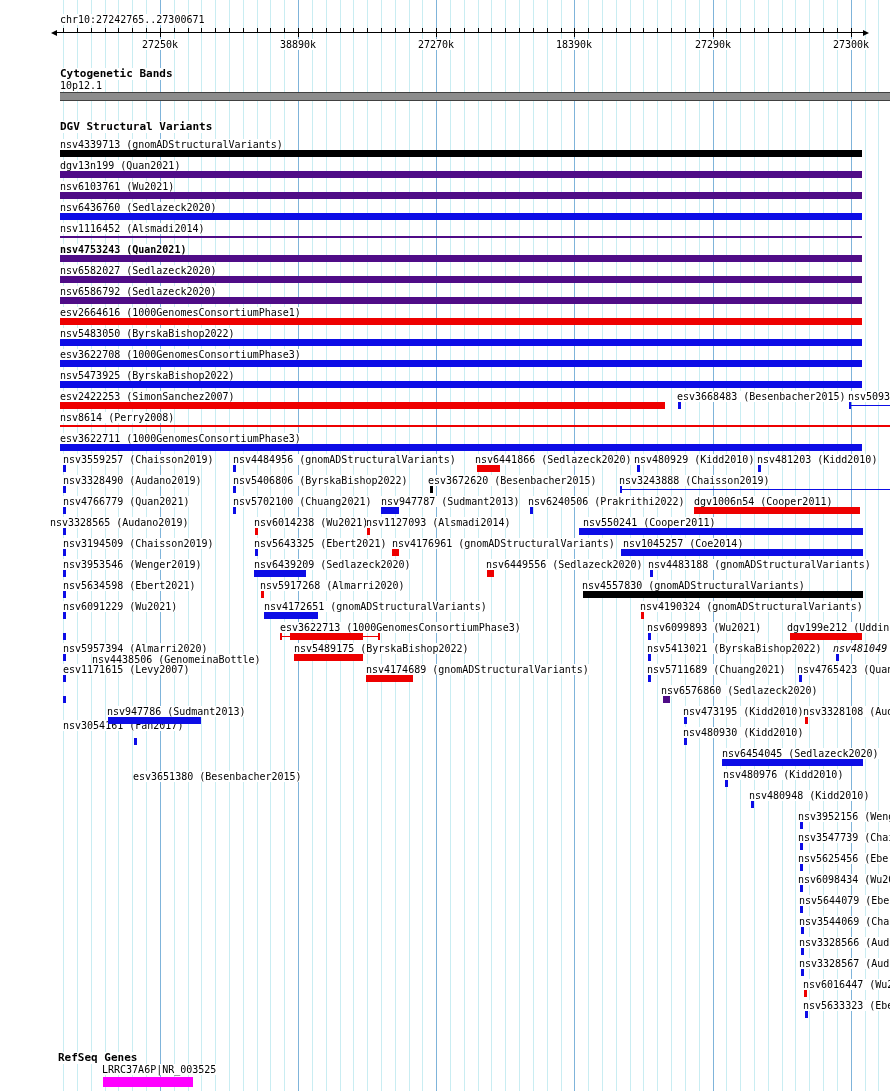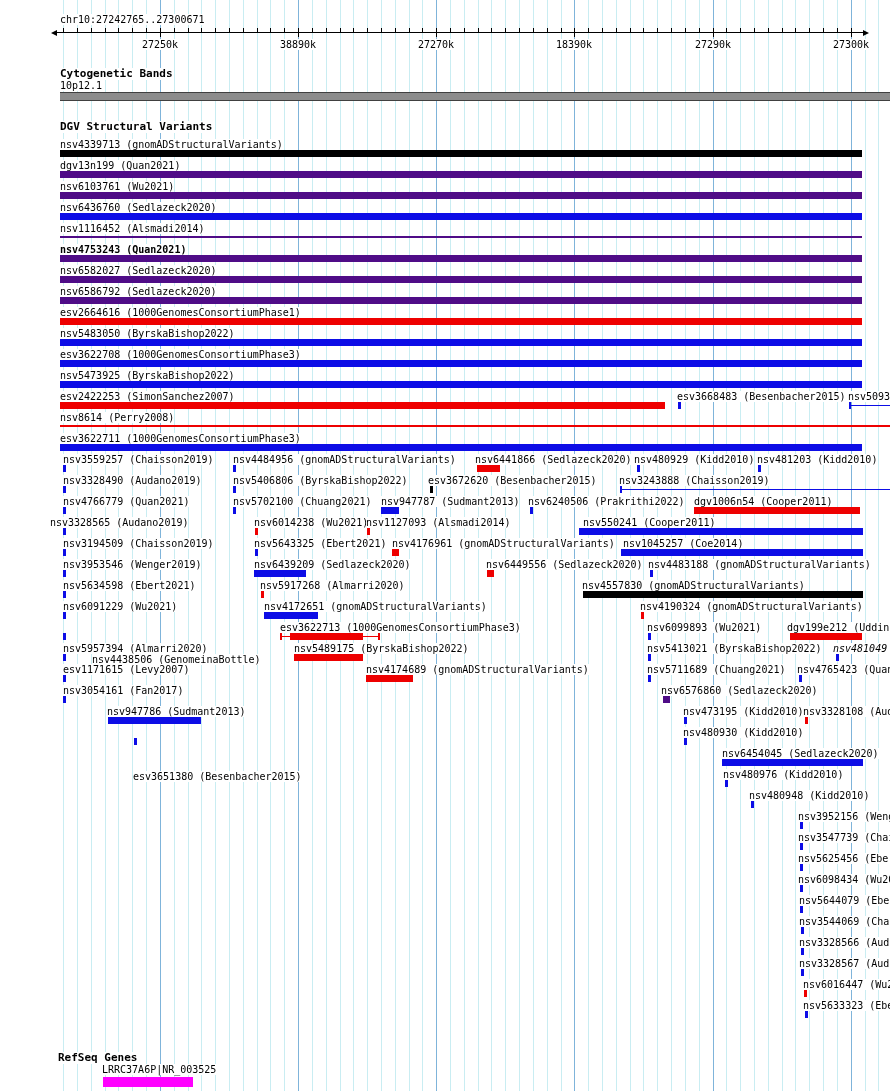--- a/index.html
+++ b/index.html
@@ -287,21 +287,21 @@
       <span class="lbl" style="left: 833px; top: 643px; font-style: italic;">nsv481049</span>
       <div style="position: absolute; left: 836px; background: rgb(13, 13, 230); top: 654px; width: 3px; height: 7px;"></div>
       <span class="lbl" style="left: 63px; top: 664px;">esv1171615 (Levy2007)</span>
       <div style="position: absolute; left: 63px; background: rgb(13, 13, 230); top: 675px; width: 3px; height: 7px;"></div>
       <span class="lbl" style="left: 366px; top: 664px;">nsv4174689 (gnomADStructuralVariants)</span>
       <div style="position: absolute; left: 366px; background: rgb(238, 0, 0); top: 675px; width: 47px; height: 7px;"></div>
       <span class="lbl" style="left: 647px; top: 664px;">nsv5711689 (Chuang2021)</span>
       <div style="position: absolute; left: 648px; background: rgb(13, 13, 230); top: 675px; width: 3px; height: 7px;"></div>
       <span class="lbl" style="left: 797px; top: 664px;">nsv4765423 (Quan</span>
       <div style="position: absolute; left: 799px; background: rgb(13, 13, 230); top: 675px; width: 3px; height: 7px;"></div>
-      <span class="lbl" style="left: 63px; top: 685px;">nsv3054161 (Fan2017)</span>
+      <span class="lbl" style="left: 63px; top: 720px;">nsv3054161 (Fan2017)</span>
       <div style="position: absolute; left: 63px; background: rgb(13, 13, 230); top: 696px; width: 3px; height: 7px;"></div>
       <span class="lbl" style="left: 661px; top: 685px;">nsv6576860 (Sedlazeck2020)</span>
       <div style="position: absolute; left: 663px; background: rgb(79, 12, 135); top: 696px; width: 7px; height: 7px;"></div>
       <span class="lbl" style="left: 107px; top: 706px;">nsv947786 (Sudmant2013)</span>
       <div style="position: absolute; left: 108px; background: rgb(13, 13, 230); top: 717px; width: 93px; height: 7px;"></div>
       <span class="lbl" style="left: 683px; top: 706px;">nsv473195 (Kidd2010)</span>
       <div style="position: absolute; left: 684px; background: rgb(13, 13, 230); top: 717px; width: 3px; height: 7px;"></div>
       <span class="lbl" style="left: 803px; top: 706px;">nsv3328108 (Aud</span>
       <div style="position: absolute; left: 805px; background: rgb(238, 0, 0); top: 717px; width: 3px; height: 7px;"></div>
       <span class="lbl" style="left: 133px; top: 727px; margin-top: 44px;">esv3651380 (Besenbacher2015)</span>

